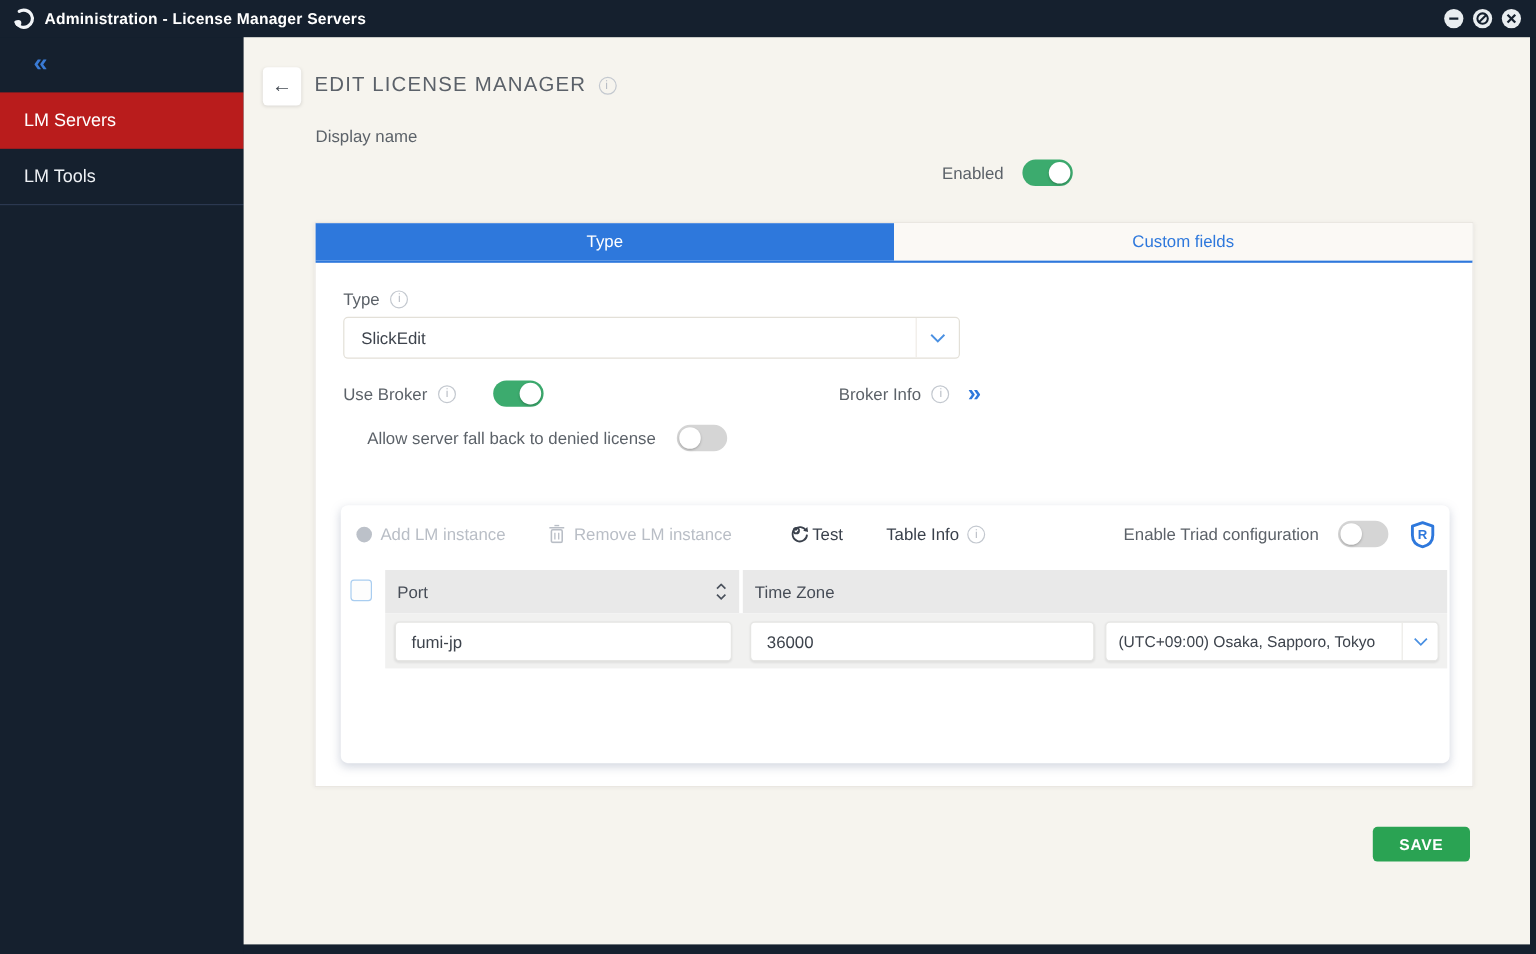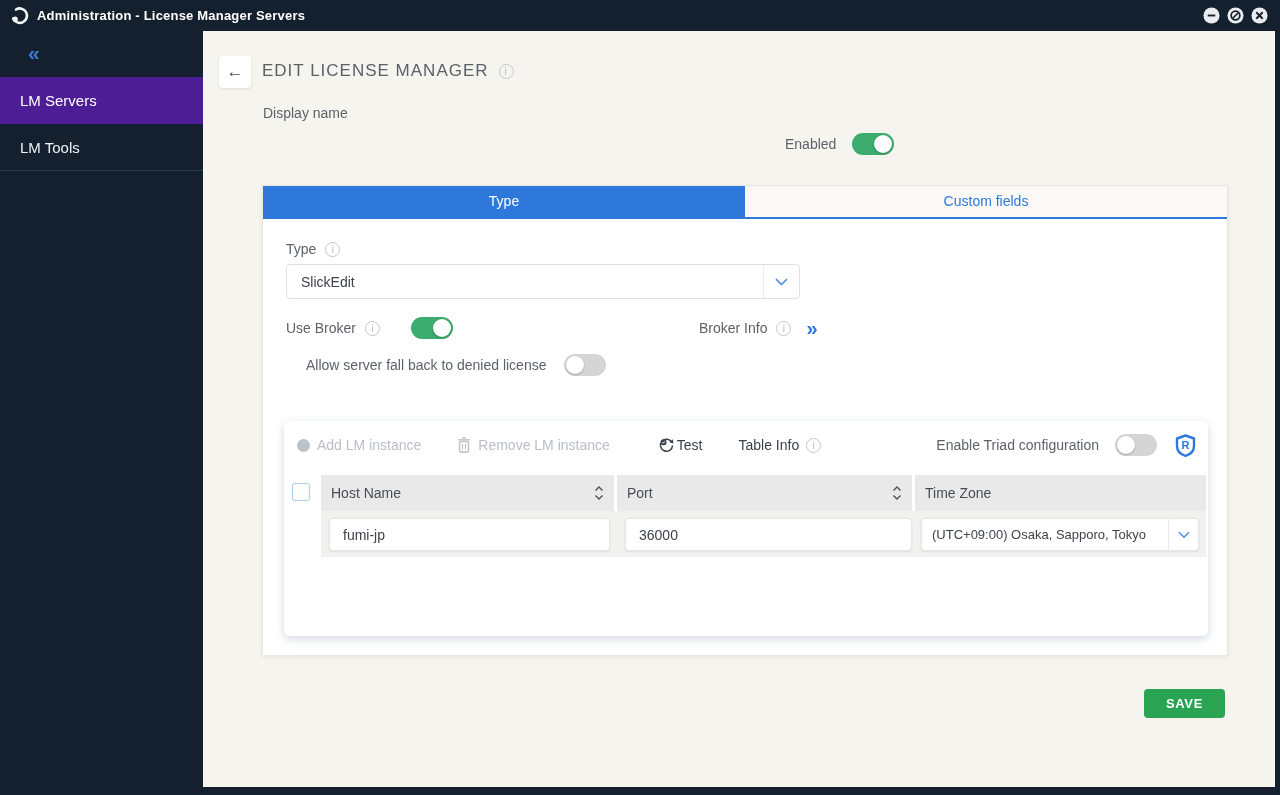--- a/index.html
+++ b/index.html
@@ -11,21 +11,21 @@
               display:flex; align-items:center; padding:0 12px 0 10px; }
   .titlebar .logo { width:20px; height:20px; margin-right:7px; }
   .titlebar .title { color:#fff; font-size:13px; font-weight:bold; letter-spacing:.2px; }
   .win-controls { margin-left:auto; display:flex; gap:7px; }
   .win-btn { width:17px; height:17px; cursor:pointer; }
 
   
   .sidebar { position:absolute; left:0; top:31px; width:203px; height:764px; background:#15202e; }
   .collapse { color:#3a7bd5; font-size:21px; font-weight:bold; padding:10px 0 12px 28px; cursor:pointer; }
   .nav-item { height:47px; line-height:47px; padding-left:20px; color:#eef1f5; font-size:15px; cursor:pointer; }
-  .nav-item.active { background:#4c1d95; color:#fff; }
+  .nav-item.active { background:#b91c1c; color:#fff; }
   .nav-item.plain { border-bottom:1px solid #2b3850; }
 
   
   .main { position:absolute; left:203px; top:31px; width:1072px; height:756px; background:#f6f4ee; }
 
   .back-btn { position:absolute; left:16px; top:25px; width:32px; height:32px; background:#fff; border-radius:4px;
               box-shadow:0 1px 3px rgba(0,0,0,.1); display:flex; align-items:center; justify-content:center;
               font-size:17px; color:#454b54; cursor:pointer; }
   .page-title { position:absolute; left:59px; top:30px; font-size:17px; letter-spacing:1px; color:#5b6169;
                 display:flex; align-items:center; gap:10px; }
@@ -239,27 +239,20 @@
         </div>
         <svg class="r-icon" viewBox="0 0 21 23">
           <path d="M10.5 1.5 L19 4.5 V12 C19 17.5 15 20.6 10.5 21.8 C6 20.6 2 17.5 2 12 V4.5 Z" fill="#fff" stroke="#2e78dc" stroke-width="2.4" stroke-linejoin="round"></path>
           <text x="10.5" y="15.2" text-anchor="middle" font-size="11" font-weight="bold" font-family="Liberation Sans, sans-serif" fill="#2e78dc">R</text>
         </svg>
       </div>
 
       <div class="row-check"></div>
 
       <div class="thead">
-        <div class="th th-host">
-          <span class="name">Host Name</span>
-          <svg class="sort-icon" viewBox="0 0 10 14">
-            <polyline points="1.5,4.5 5,1 8.5,4.5" fill="none" stroke="#4a515c" stroke-width="1.4"></polyline>
-            <polyline points="1.5,9.5 5,13 8.5,9.5" fill="none" stroke="#4a515c" stroke-width="1.4"></polyline>
-          </svg>
-        </div>
         <div class="th th-port">
           <span class="name">Port</span>
           <svg class="sort-icon" viewBox="0 0 10 14">
             <polyline points="1.5,4.5 5,1 8.5,4.5" fill="none" stroke="#4a515c" stroke-width="1.4"></polyline>
             <polyline points="1.5,9.5 5,13 8.5,9.5" fill="none" stroke="#4a515c" stroke-width="1.4"></polyline>
           </svg>
         </div>
         <div class="th th-tz">
           <span class="name">Time Zone</span>
         </div>

